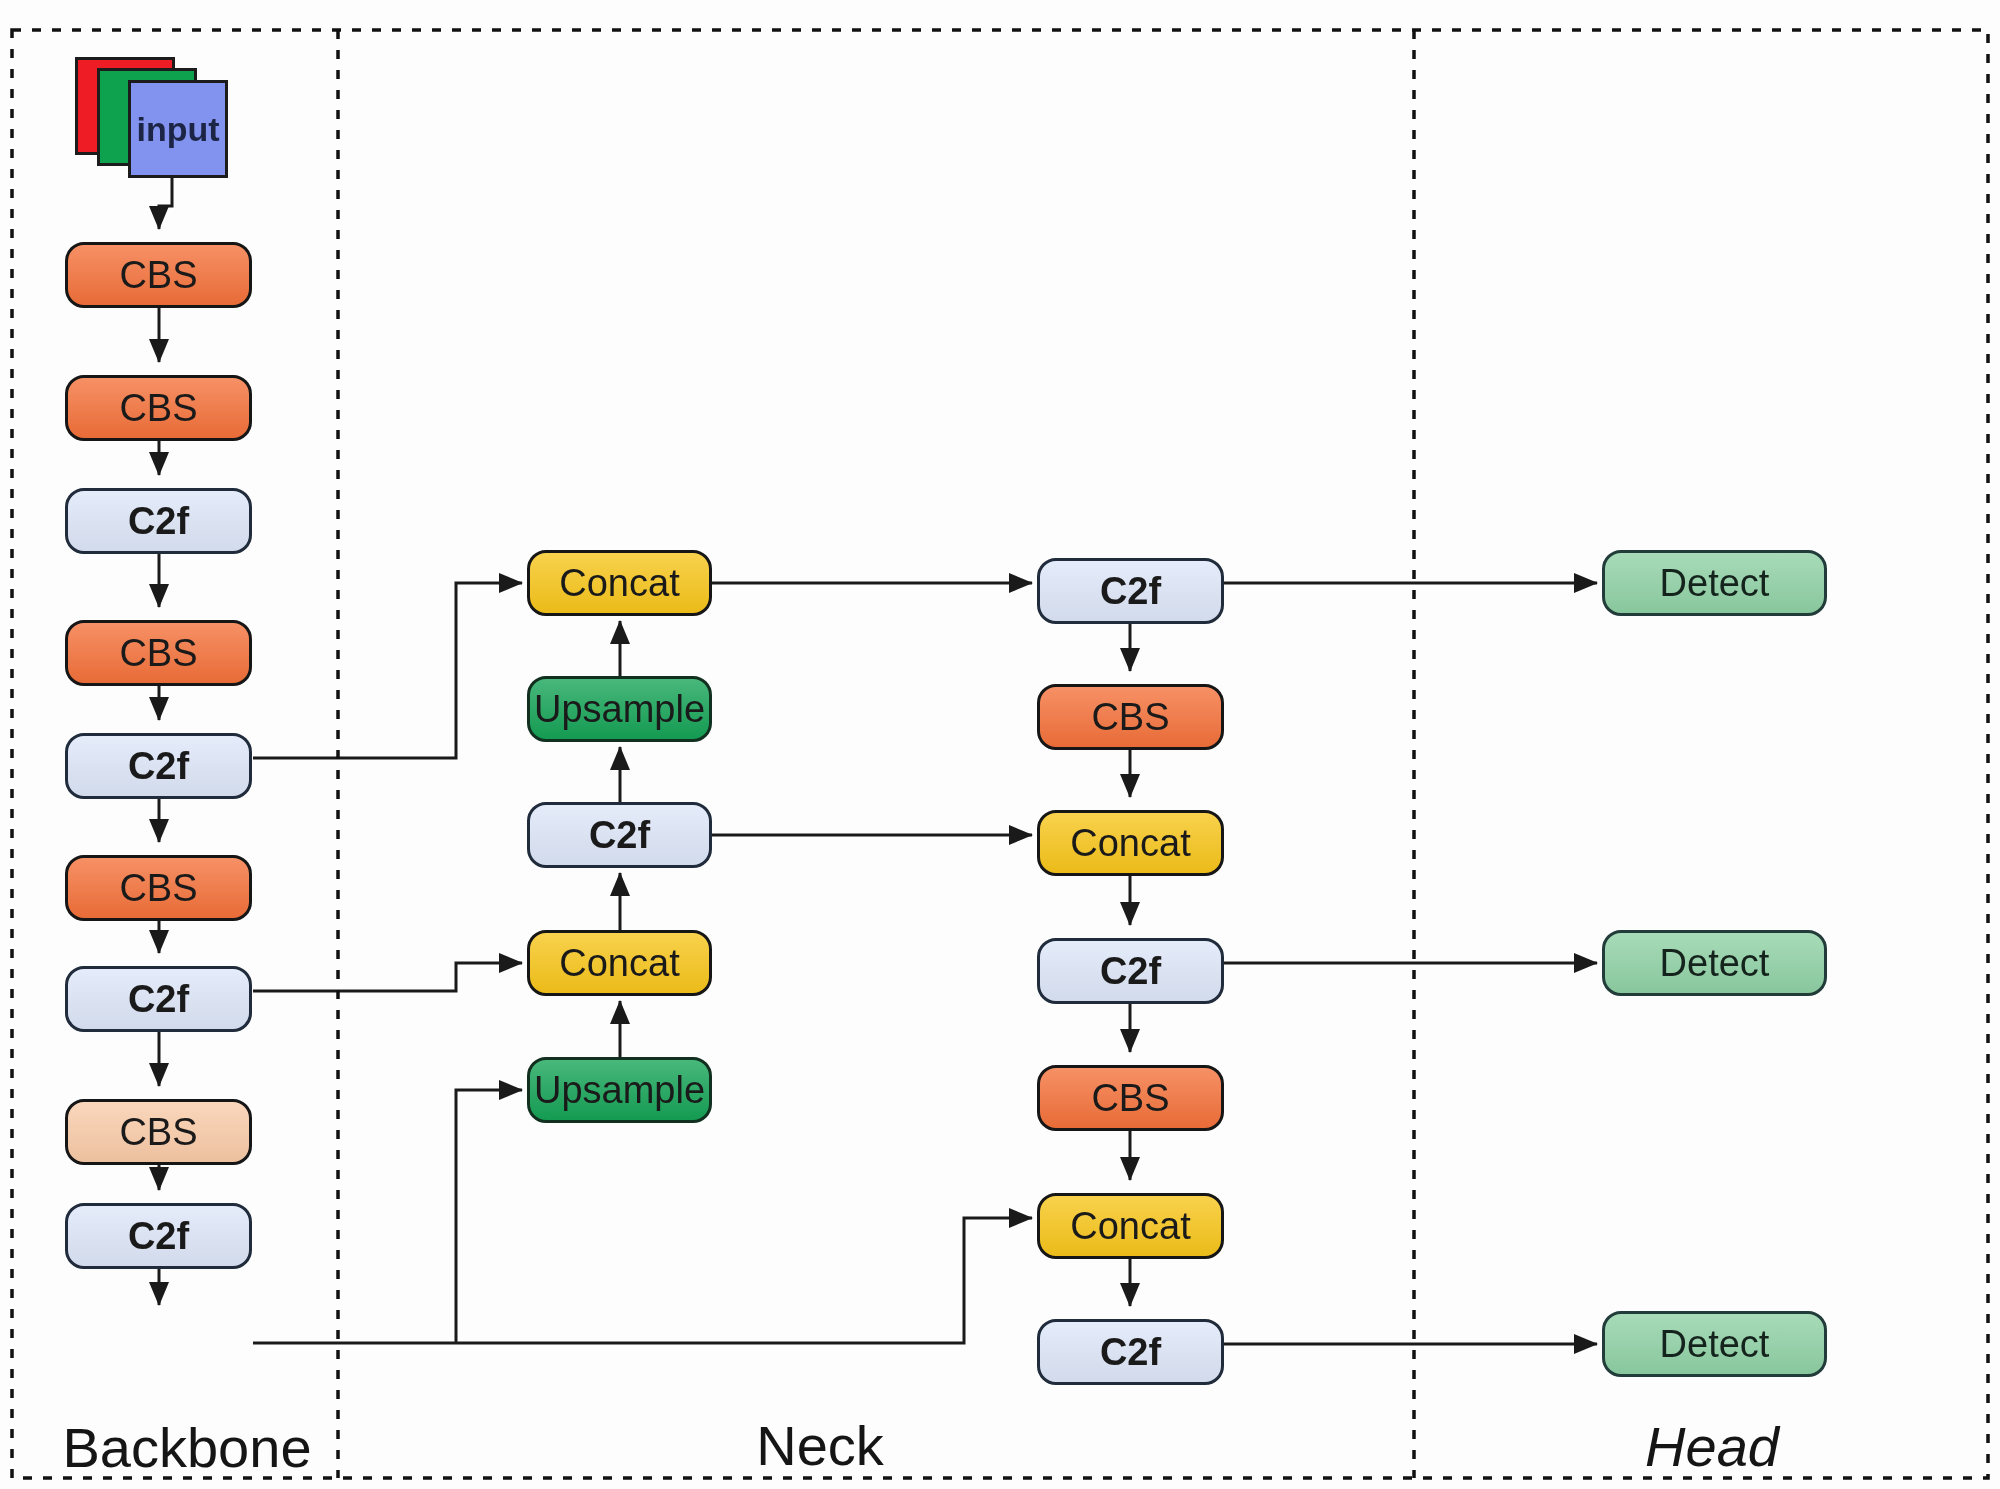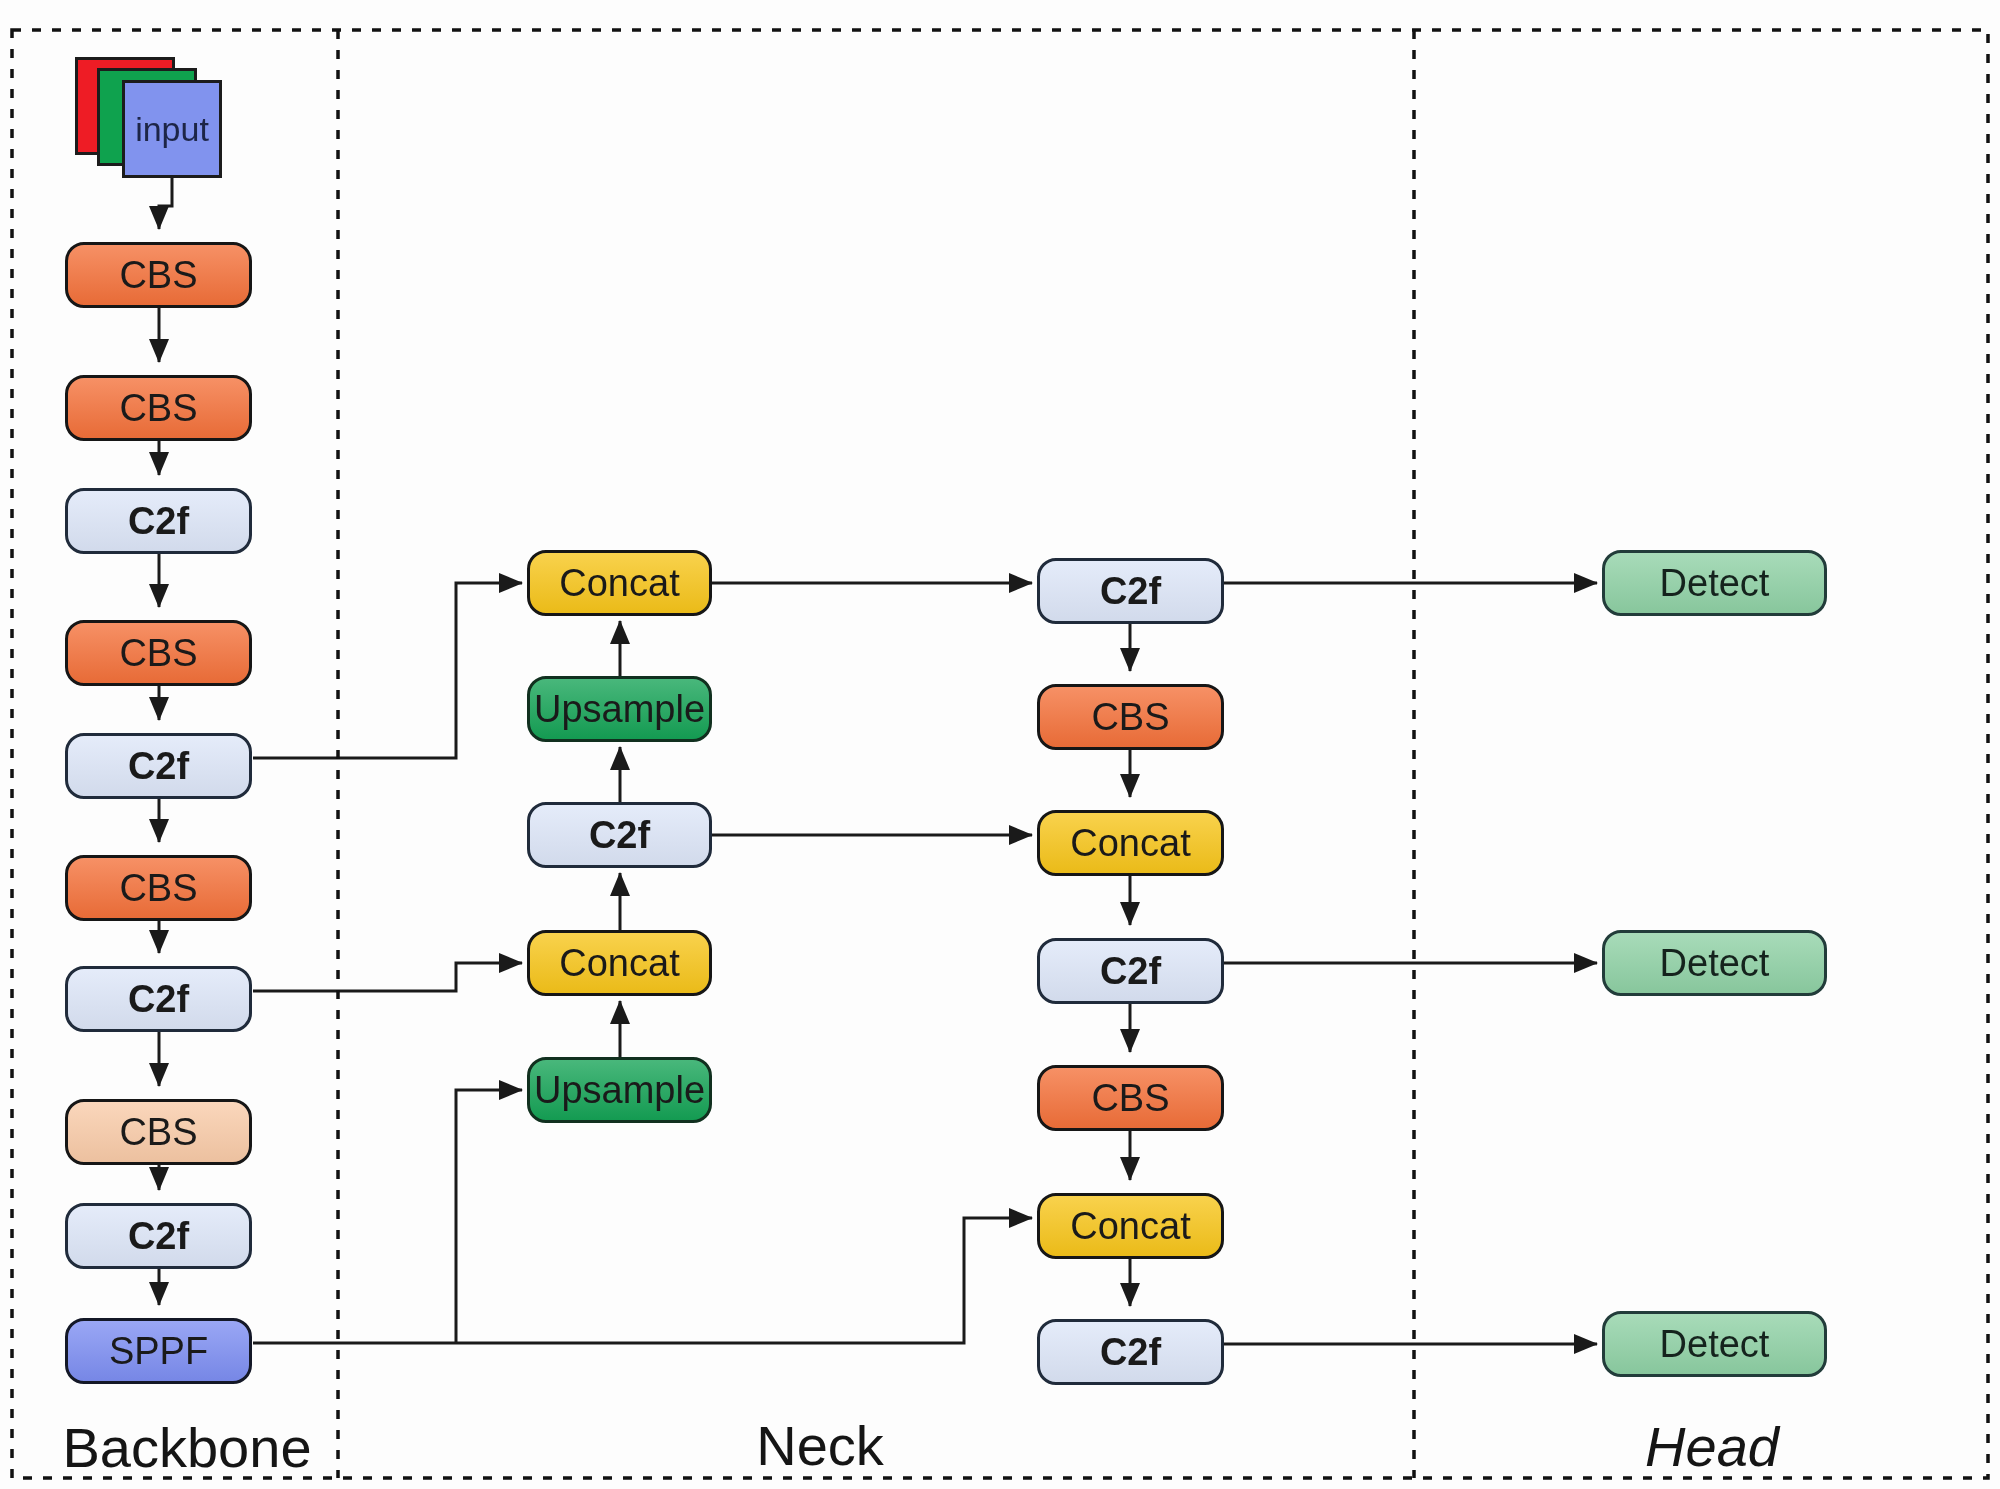--- a/index.html
+++ b/index.html
@@ -99,34 +99,33 @@
 
     <g stroke="#111111" stroke-width="3.5" fill="none" stroke-dasharray="9 11">
       <rect x="12" y="30" width="1976" height="1448"></rect>
       <line x1="338" y1="30" x2="338" y2="1478"></line>
       <line x1="1414" y1="30" x2="1414" y2="1478"></line>
     </g>
   </svg>
 
   <div class="sq sq-red" style="left:75px;top:57px;"></div>
   <div class="sq sq-green" style="left:97px;top:68px;"></div>
-  <div class="sq sq-blue" style="left:122px;top:80px;">
+  <div class="sq sq-blue" style="left:128px;top:80px;font-weight:bold;">
     <span>input</span>
   </div>
 
   <div class="node cbs w187" style="left:65px;top:234px;">CBS</div>
   <div class="node cbs w187" style="left:65px;top:367px;">CBS</div>
   <div class="node c2f w187" style="left:65px;top:480px;">C2f</div>
   <div class="node cbs w187" style="left:65px;top:612px;">CBS</div>
   <div class="node c2f w187" style="left:65px;top:725px;">C2f</div>
   <div class="node cbs w187" style="left:65px;top:847px;">CBS</div>
   <div class="node c2f w187" style="left:65px;top:958px;">C2f</div>
   <div class="node cbs-light w187" style="left:65px;top:1091px;">CBS</div>
   <div class="node c2f w187" style="left:65px;top:1195px;">C2f</div>
-  <div class="node sppf w187" style="left:65px;top:1310px;">SPPF</div>
 
   <div class="node concat" style="left:527px;top:550px;">Concat</div>
   <div class="node upsample" style="left:527px;top:676px;">Upsample</div>
   <div class="node c2f" style="left:527px;top:802px;">C2f</div>
   <div class="node concat" style="left:527px;top:930px;">Concat</div>
   <div class="node upsample" style="left:527px;top:1057px;">Upsample</div>
 
   <div class="node c2f w187" style="left:1037px;top:550px;">C2f</div>
   <div class="node cbs w187" style="left:1037px;top:676px;">CBS</div>
   <div class="node concat w187" style="left:1037px;top:802px;">Concat</div>

